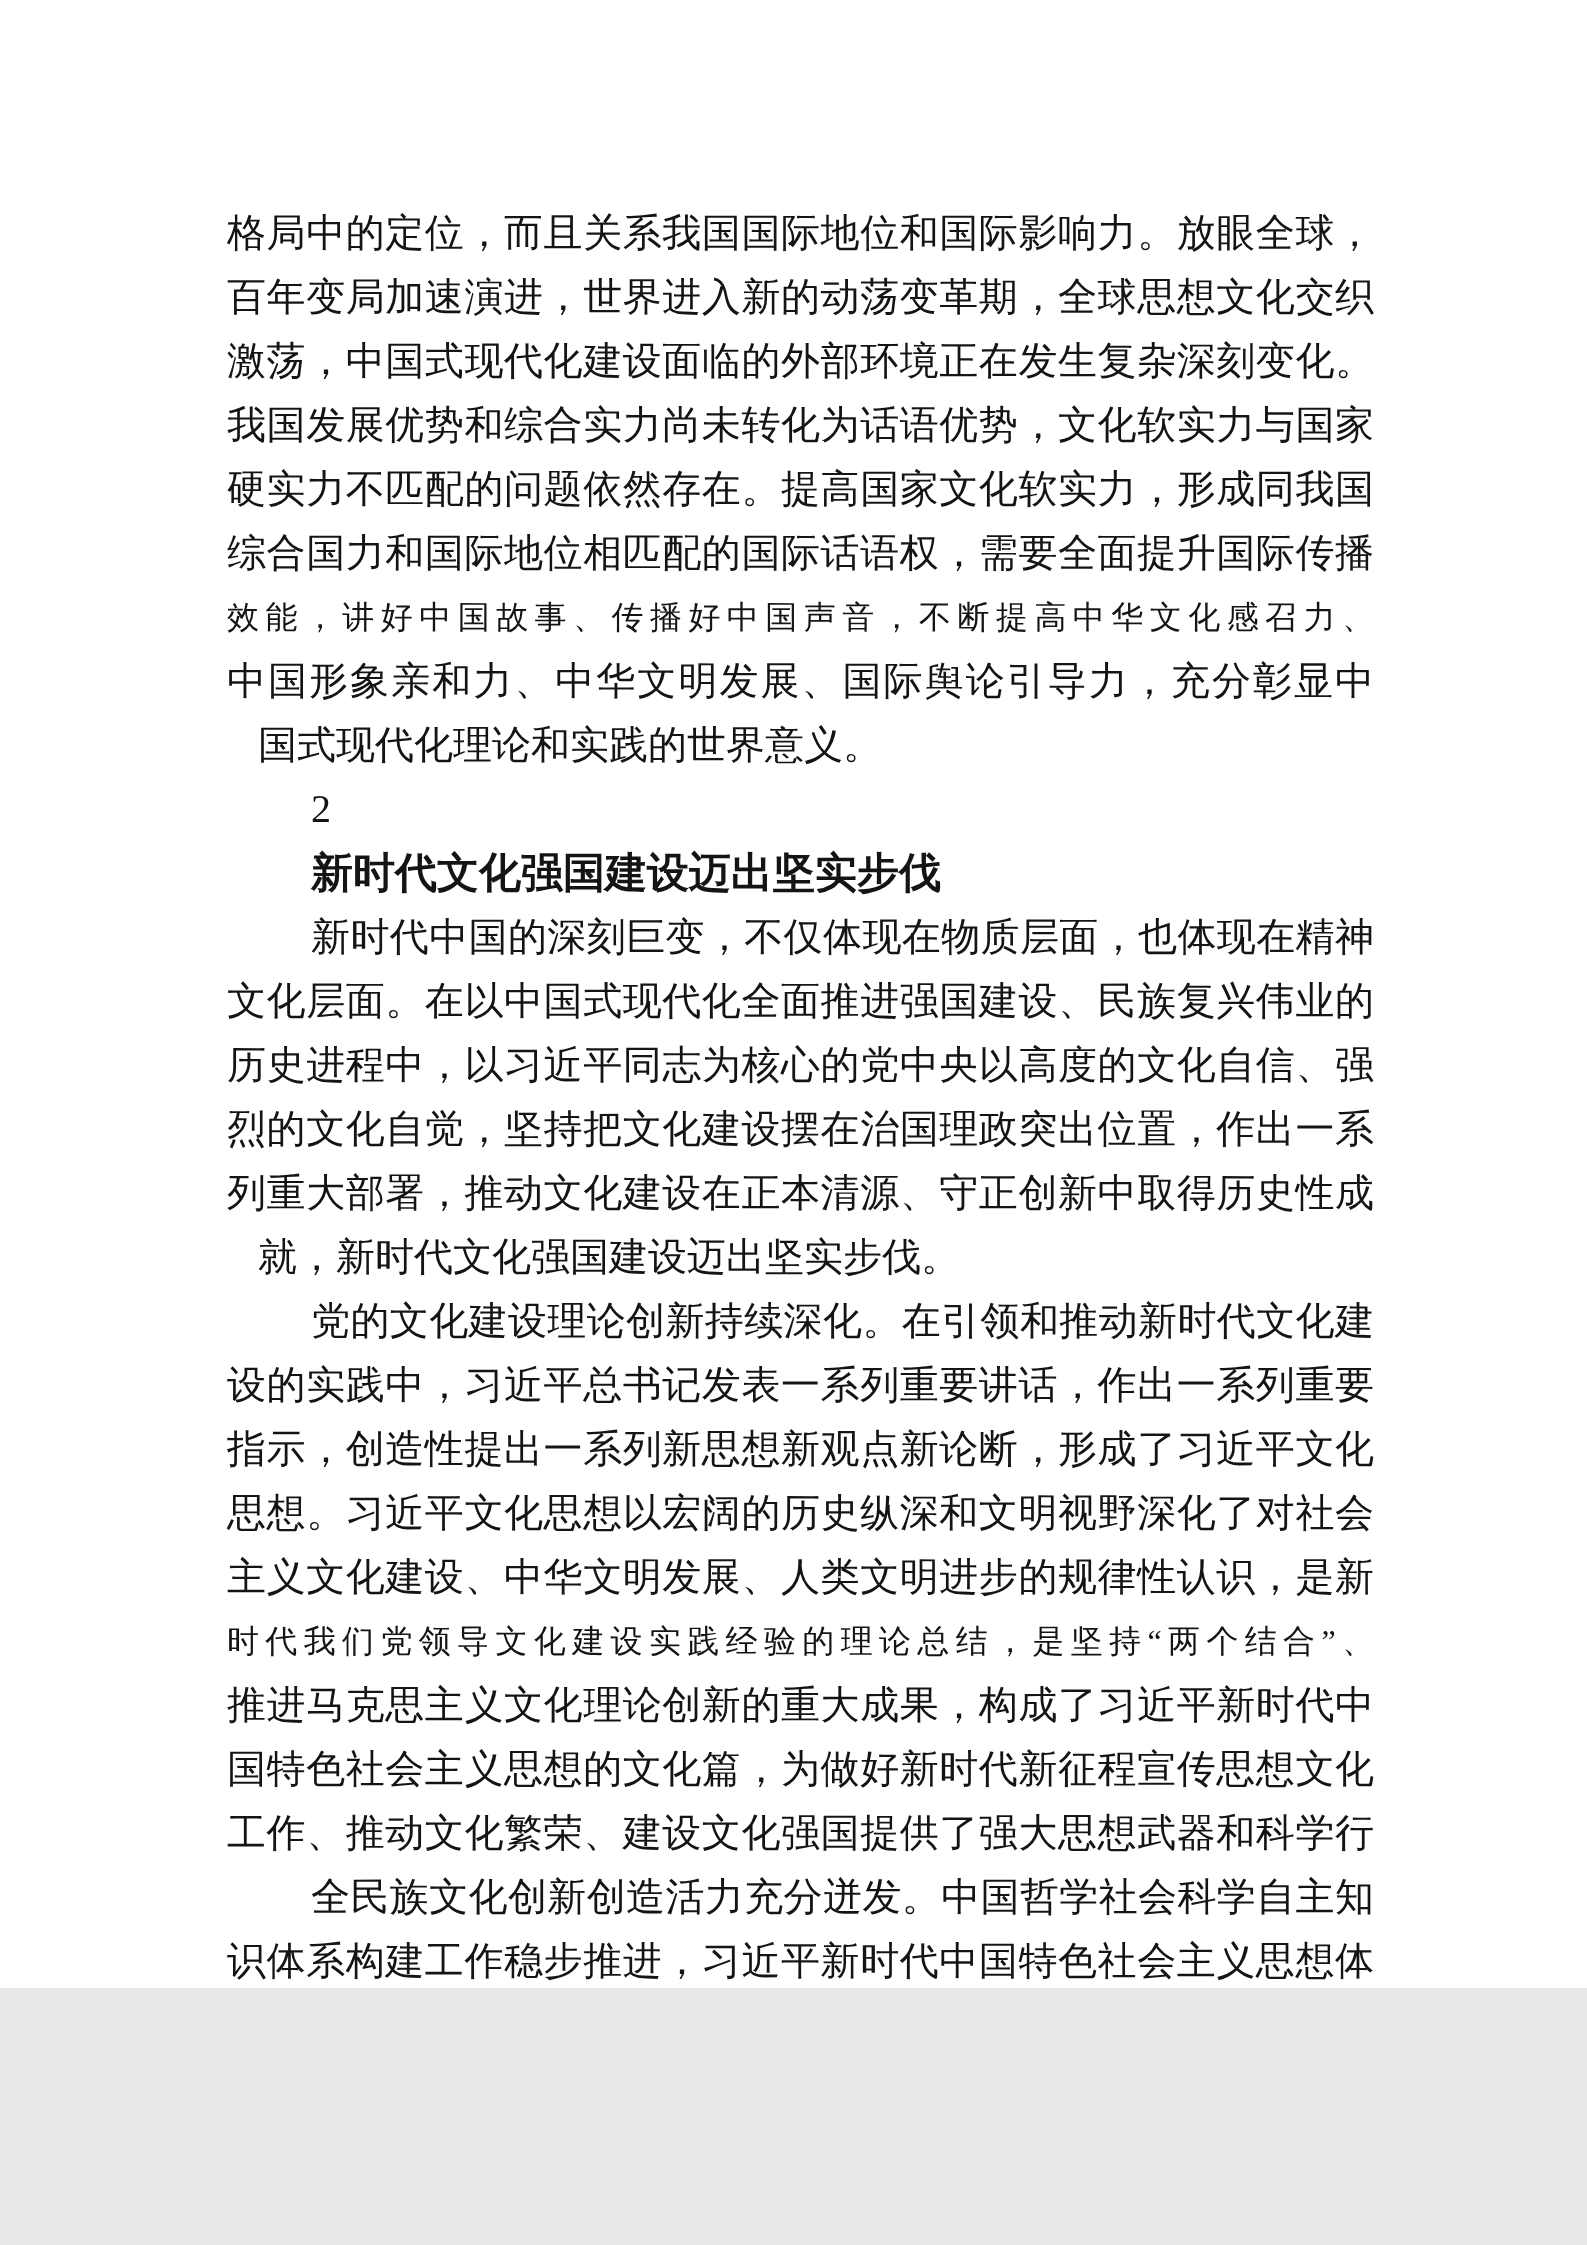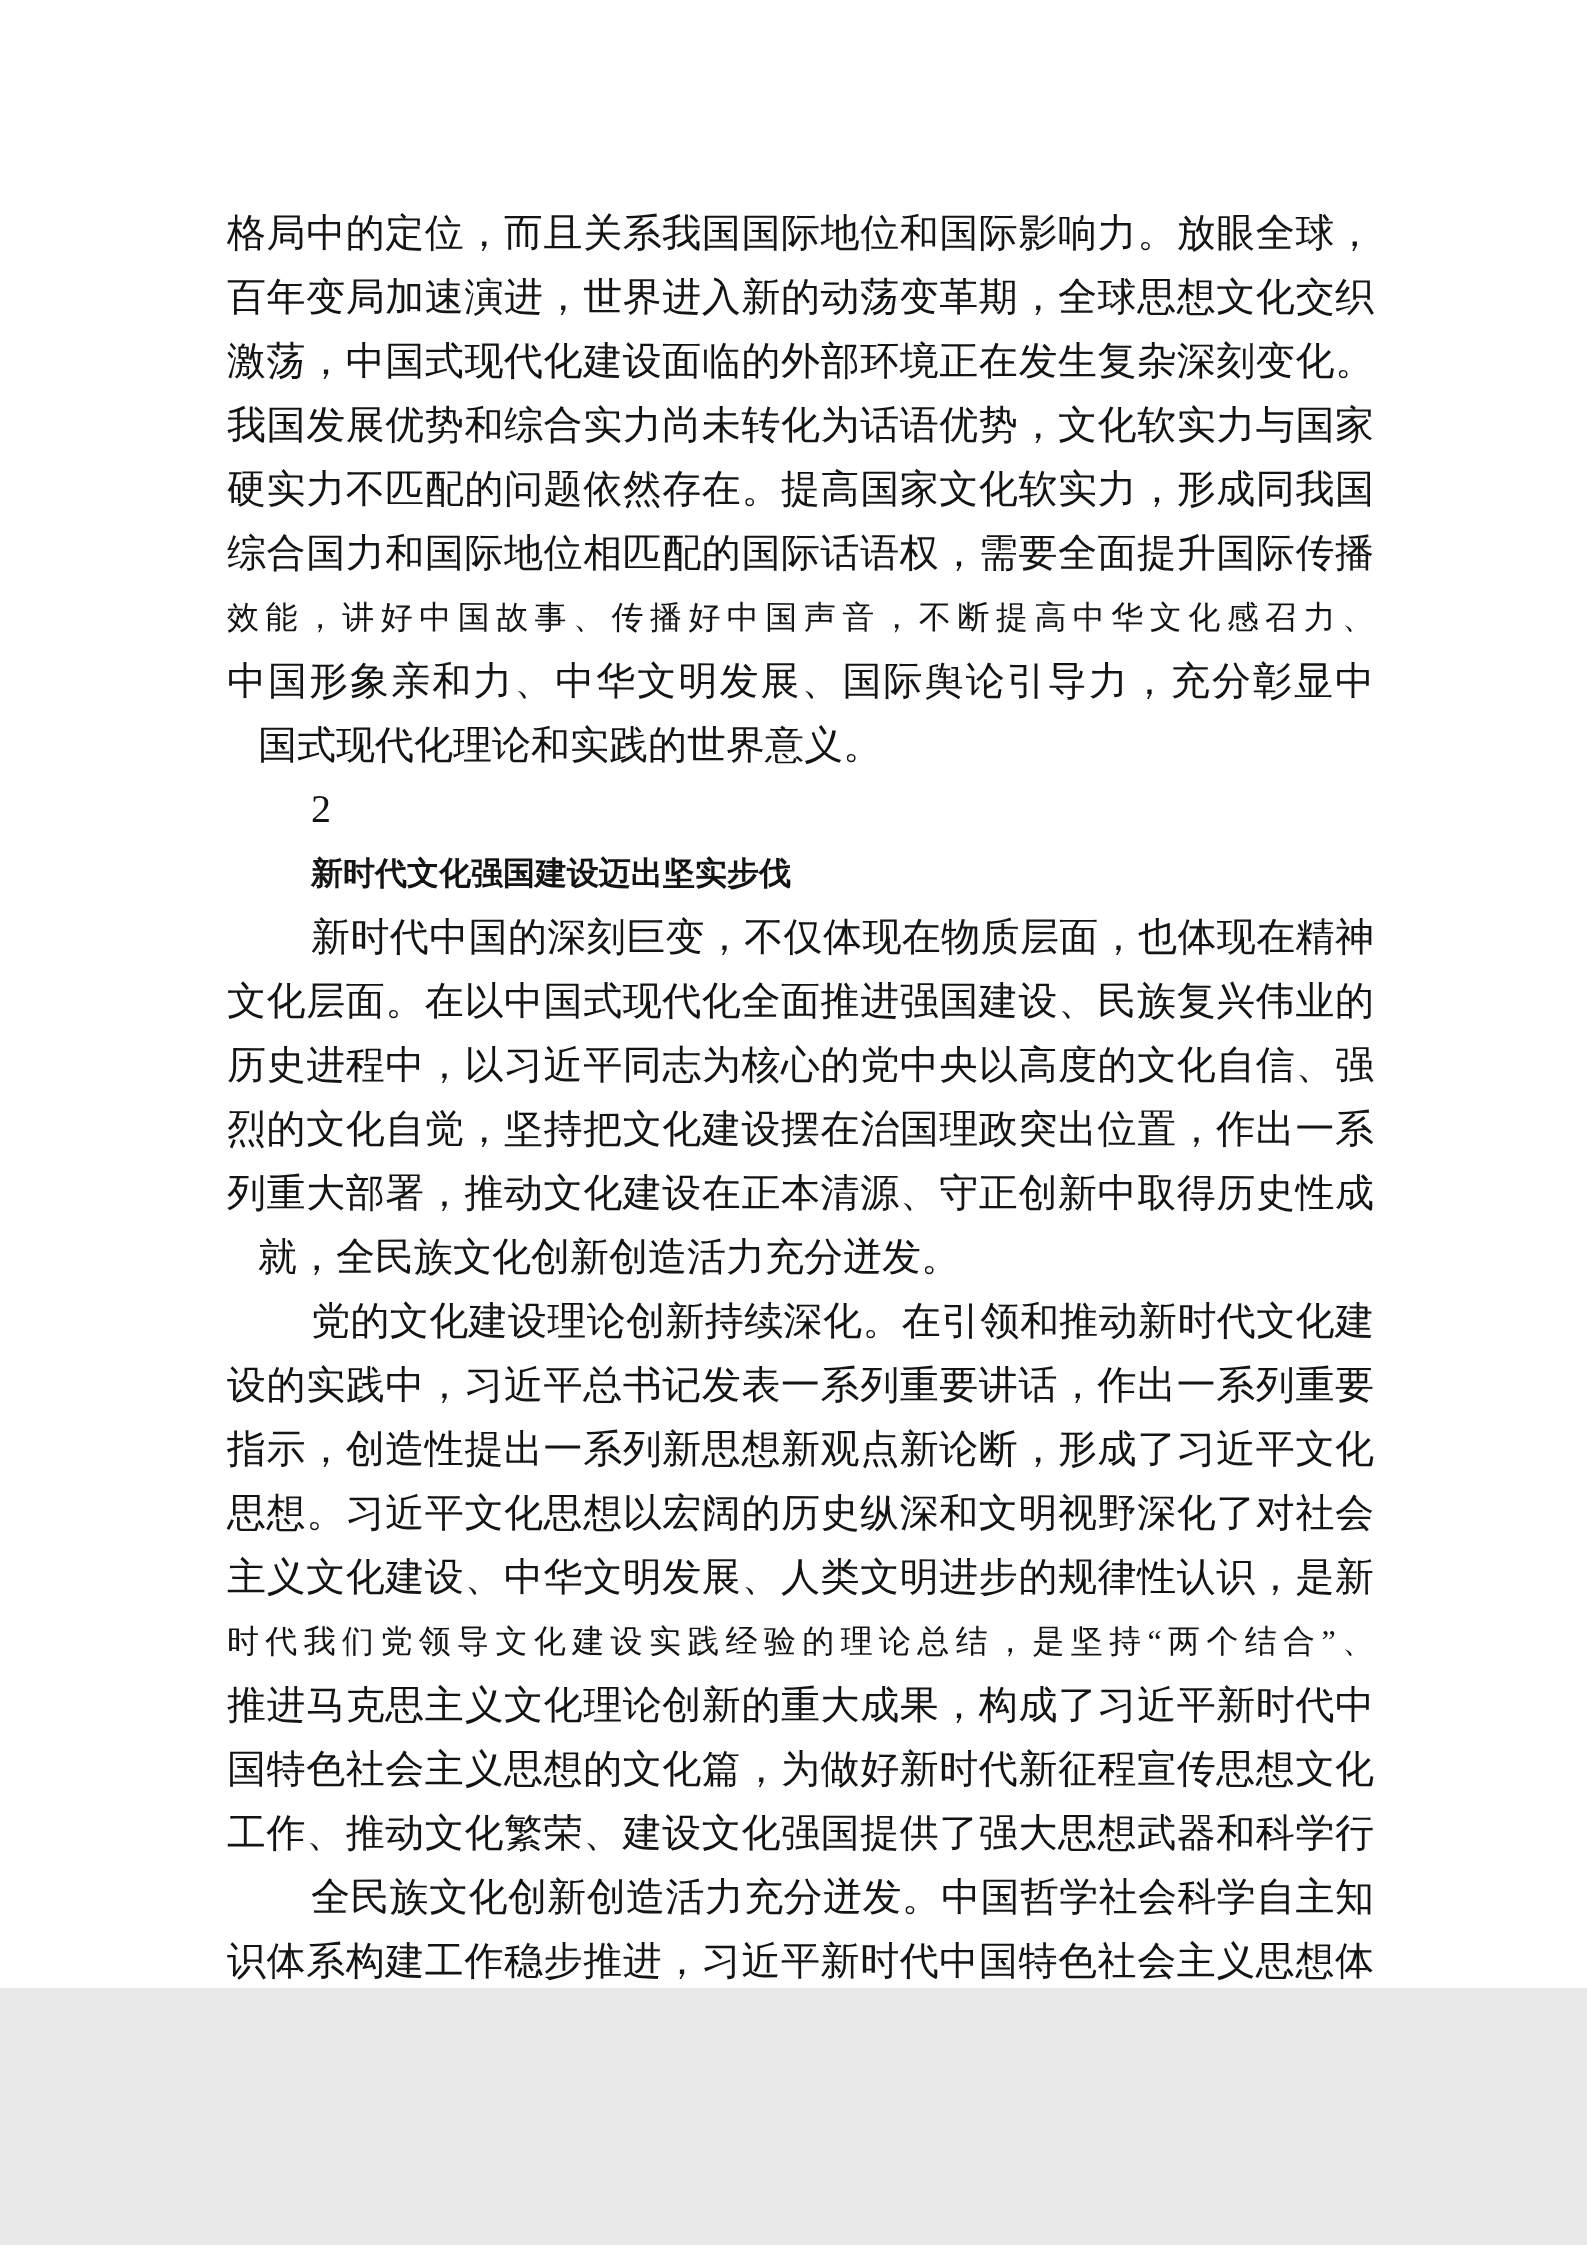--- a/index.html
+++ b/index.html
@@ -44,21 +44,21 @@
     font-size: 32px;
   }
   .line.secnum {
     text-align: left;
     text-align-last: left;
     font-size: 40px;
   }
   .line.heading {
     text-align: left;
     text-align-last: left;
-    font-size: 32px;
+    font-size: 42px;
     font-weight: bold;
   }
   .footer {
     position: absolute;
     left: 0;
     top: 2078px;
     width: 1587px;
     height: 44px;
     line-height: 44px;
     text-align: center;
@@ -80,21 +80,21 @@
       <div class="line fit">效能，讲好中国故事、传播好中国声音，不断提高中华文化感召力、</div>
       <div class="line">中国形象亲和力、中华文明发展、国际舆论引导力，充分彰显中</div>
       <div class="line end">国式现代化理论和实践的世界意义。</div>
       <div class="line indent secnum">2</div>
       <div class="line indent heading">新时代文化强国建设迈出坚实步伐</div>
       <div class="line indent">新时代中国的深刻巨变，不仅体现在物质层面，也体现在精神</div>
       <div class="line">文化层面。在以中国式现代化全面推进强国建设、民族复兴伟业的</div>
       <div class="line">历史进程中，以习近平同志为核心的党中央以高度的文化自信、强</div>
       <div class="line">烈的文化自觉，坚持把文化建设摆在治国理政突出位置，作出一系</div>
       <div class="line">列重大部署，推动文化建设在正本清源、守正创新中取得历史性成</div>
-      <div class="line end">就，全民族文化创新创造活力充分迸发。</div>
+      <div class="line end">就，新时代文化强国建设迈出坚实步伐。</div>
       <div class="line indent">党的文化建设理论创新持续深化。在引领和推动新时代文化建</div>
       <div class="line">设的实践中，习近平总书记发表一系列重要讲话，作出一系列重要</div>
       <div class="line">指示，创造性提出一系列新思想新观点新论断，形成了习近平文化</div>
       <div class="line">思想。习近平文化思想以宏阔的历史纵深和文明视野深化了对社会</div>
       <div class="line">主义文化建设、中华文明发展、人类文明进步的规律性认识，是新</div>
       <div class="line fit">时代我们党领导文化建设实践经验的理论总结，是坚持“两个结合”、</div>
       <div class="line">推进马克思主义文化理论创新的重大成果，构成了习近平新时代中</div>
       <div class="line">国特色社会主义思想的文化篇，为做好新时代新征程宣传思想文化</div>
       <div class="line">工作、推动文化繁荣、建设文化强国提供了强大思想武器和科学行</div>
       <div class="line indent">全民族文化创新创造活力充分迸发。中国哲学社会科学自主知</div>

